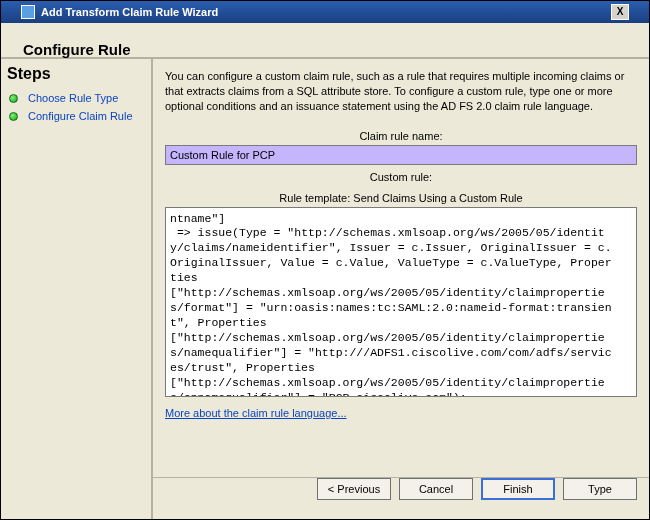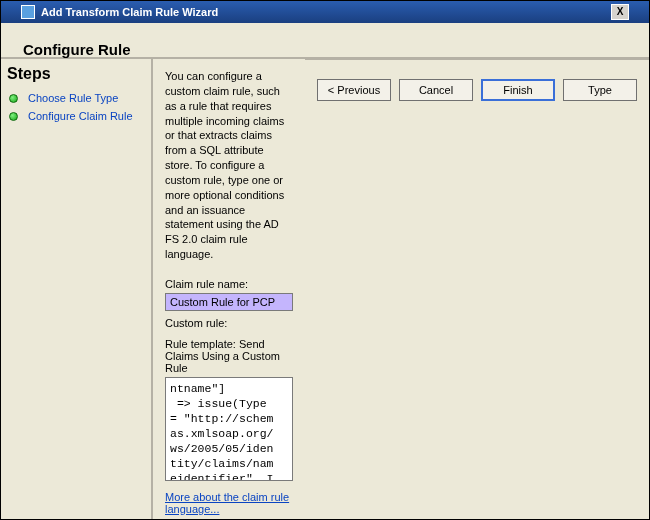--- a/index.html
+++ b/index.html
@@ -9,28 +9,28 @@
   .titlebar .icon { width: 14px; height: 14px; background: #5aa0e0; border: 1px solid #fff; margin-right: 6px; }
   .titlebar .spacer { flex: 1; }
   .titlebar .close { width: 18px; height: 16px; background: #d6d3ce; color: #000; border: 1px solid #fff; font-family: Arial; font-size: 10px; line-height: 14px; text-align: center; font-weight: bold; }
   .header { height: 36px; border-bottom: 2px solid #b5b1a5; padding: 6px 10px; }
   .header h1 { margin: 12px; font-size: 15px; font-weight: bold; }
   .body { flex: 1; display: flex; min-height: 0; }
   .sidebar { width: 152px; border-right: 2px solid #b5b1a5; padding: 6px 6px; }
   .sidebar h2 { margin: 0 0 6px 0; font-size: 16px; font-weight: bold; }
   .step { display: flex; align-items: center; gap: 10px; padding: 3px 2px; color: #0a44c2; cursor: default; }
   .step .bullet { width: 9px; height: 9px; border-radius: 50%; background: radial-gradient(circle at 35% 35%, #7ef07e, #17a517); border: 1px solid #0c6b0c; }
-  .main { flex: 1; display: flex; flex-direction: row; min-width: 0; }
+  .main { flex: 1; display: flex; flex-direction: column; min-width: 0; }
   .content { flex: 1; padding: 10px 12px 4px 12px; overflow: hidden; display: flex; flex-direction: column; }
   .content p.intro { margin: 0 0 10px 0; line-height: 1.35; }
-  .label { margin: 6px 0 3px 0; }
+  .label { margin: 6px 0 3px 0; text-align: center; }
   .textinput { width: 100%; height: 20px; border: 1px solid #7a7a7a; background: #c4b5fd; padding: 2px 4px; font: inherit; }
   .ruletext { width: 100%; height: 190px; border: 1px solid #7a7a7a; background: #fff; font-family: "Courier New", monospace; font-size: 11.5px; padding: 4px 18px 4px 4px; white-space: pre-wrap; word-break: break-all; overflow-y: scroll; resize: none; line-height: 1.3; }
   .link { color: #0a44c2; text-decoration: underline; cursor: pointer; display: inline-block; margin-top: 10px; }
-  .buttonbar { height: 42px; border-top: 1px solid #b5b1a5; display: flex; align-items: flex-end; justify-content: flex-end; gap: 8px; padding: 0 12px; }
+  .buttonbar { height: 42px; border-top: 1px solid #b5b1a5; display: flex; align-items: flex-start; justify-content: flex-end; gap: 8px; padding: 0 12px; }
   .btn { min-width: 74px; height: 22px; background: #f3f1e9; border: 1px solid #707070; font: inherit; padding: 0 8px; }
   .btn[data-default="true"] { border: 2px solid #3a6fd8; }
 </style>
 </head>
 <body>
 
 <div class="window">
 
   <div class="titlebar">
     <span class="icon"></span>

